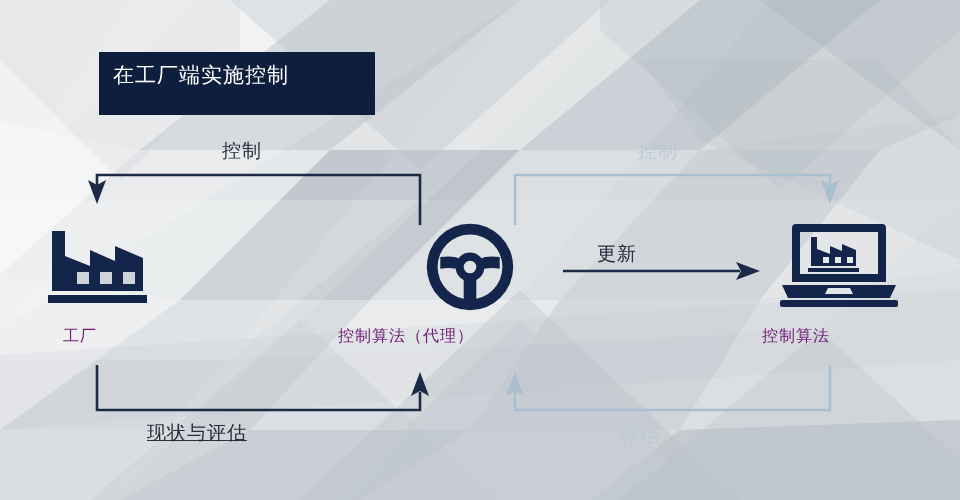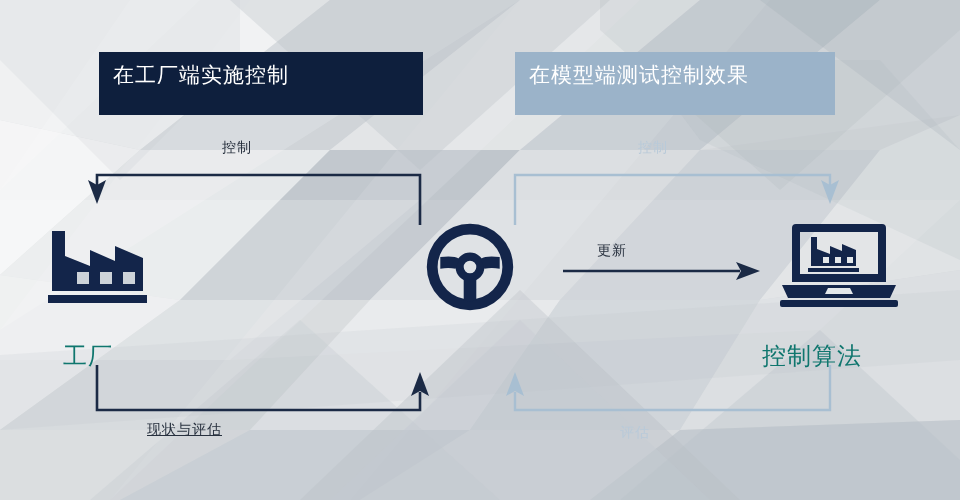--- a/index.html
+++ b/index.html
@@ -20,46 +20,46 @@
     box-sizing:border-box;
     z-index:4;
   }
   .banner span{
     font-size:21px;
     letter-spacing:1px;
     line-height:1;
     white-space:nowrap;
   }
   #banner-left{
-    left:99px;top:52px;width:324px;height:63px;
+    left:99px;top:52px;width:276px;height:63px;
     background:#0e1f3d;
     padding:13px 0 16px 14px;
   }
   #banner-left span{color:#ffffff;}
   #banner-right{
     left:515px;top:52px;width:320px;height:63px;
     background:#9bb3c9;
     padding:13px 0 0 14px;
   }
   #banner-right span{color:#ffffff;}
 
   
   .node-label{
     position:absolute;z-index:5;
-    font-size:24px;color:#0f766e;white-space:nowrap;
-    letter-spacing:1px;line-height:1;margin-top:16px;
+    font-size:16px;color:#701a75;white-space:nowrap;
+    letter-spacing:1px;line-height:1;
   }
   #label-factory{left:63px;top:328px;}
   #label-agent{left:338px;top:328px;}
   #label-model{left:762px;top:328px;}
 
   
   .flow-label{
     position:absolute;z-index:5;
-    font-size:14px;white-space:nowrap;letter-spacing:1px;line-height:1;
+    font-size:19px;white-space:nowrap;letter-spacing:1px;line-height:1;
   }
   .flow-label.dark{color:#27303e;}
   .flow-label.light{color:#b9cad9;}
   #flow-control-left{left:222px;top:141px;}
   #flow-control-right{left:638px;top:141px;}
   #flow-update{left:597px;top:244px;}
   #flow-feedback-left{left:147px;top:423px;text-decoration:underline;}
   #flow-feedback-right{left:620px;top:426px;}
 
   
@@ -158,23 +158,20 @@
     <g>
       <path d="M 830 365 L 830 410 L 515 410 L 515 392" fill="none" stroke="#a8bfd2" stroke-width="2.4" stroke-linecap="butt" stroke-linejoin="miter"></path>
       <path d="M 515 372 L 506 396 L 515 391 L 524 396 Z" fill="#a8bfd2"></path>
     </g>
   </svg>
 
   <div class="banner" id="banner-left">
     <span>在工厂端实施控制</span>
   </div>
 
-  <div class="banner" id="banner-right">
-    <span>在模型端测试控制效果</span>
-  </div>
 
   <svg class="icon" id="icon-factory" viewBox="0 0 105 80">
     <g fill="#13254a">
 
       <rect x="7" y="3" width="13" height="60"></rect>
 
       <path d="M20 28 L45 38 L45 22 L70 33 L70 18 L98 30 L98 63 L20 63 Z"></path>
 
       <rect x="3" y="67" width="99" height="8"></rect>
     </g>
@@ -219,20 +216,21 @@
       <rect x="30" y="46" width="51" height="4"></rect>
     </g>
     <g fill="#e3e7ea">
       <rect x="45" y="35" width="6" height="6"></rect>
       <rect x="57" y="35" width="6" height="6"></rect>
       <rect x="69" y="35" width="6" height="6"></rect>
     </g>
   </svg>
 
   <div class="node-label" id="label-factory">工厂</div>
+  <div class="node-label" id="label-agent">控制算法（代理）</div>
   <div class="node-label" id="label-model">控制算法</div>
 
   <div class="flow-label dark" id="flow-control-left">控制</div>
   <div class="flow-label dark" id="flow-feedback-left">现状与评估</div>
   <div class="flow-label dark" id="flow-update">更新</div>
   <div class="flow-label light" id="flow-control-right">控制</div>
   <div class="flow-label light" id="flow-feedback-right">评估</div>
 
 </div>
 

